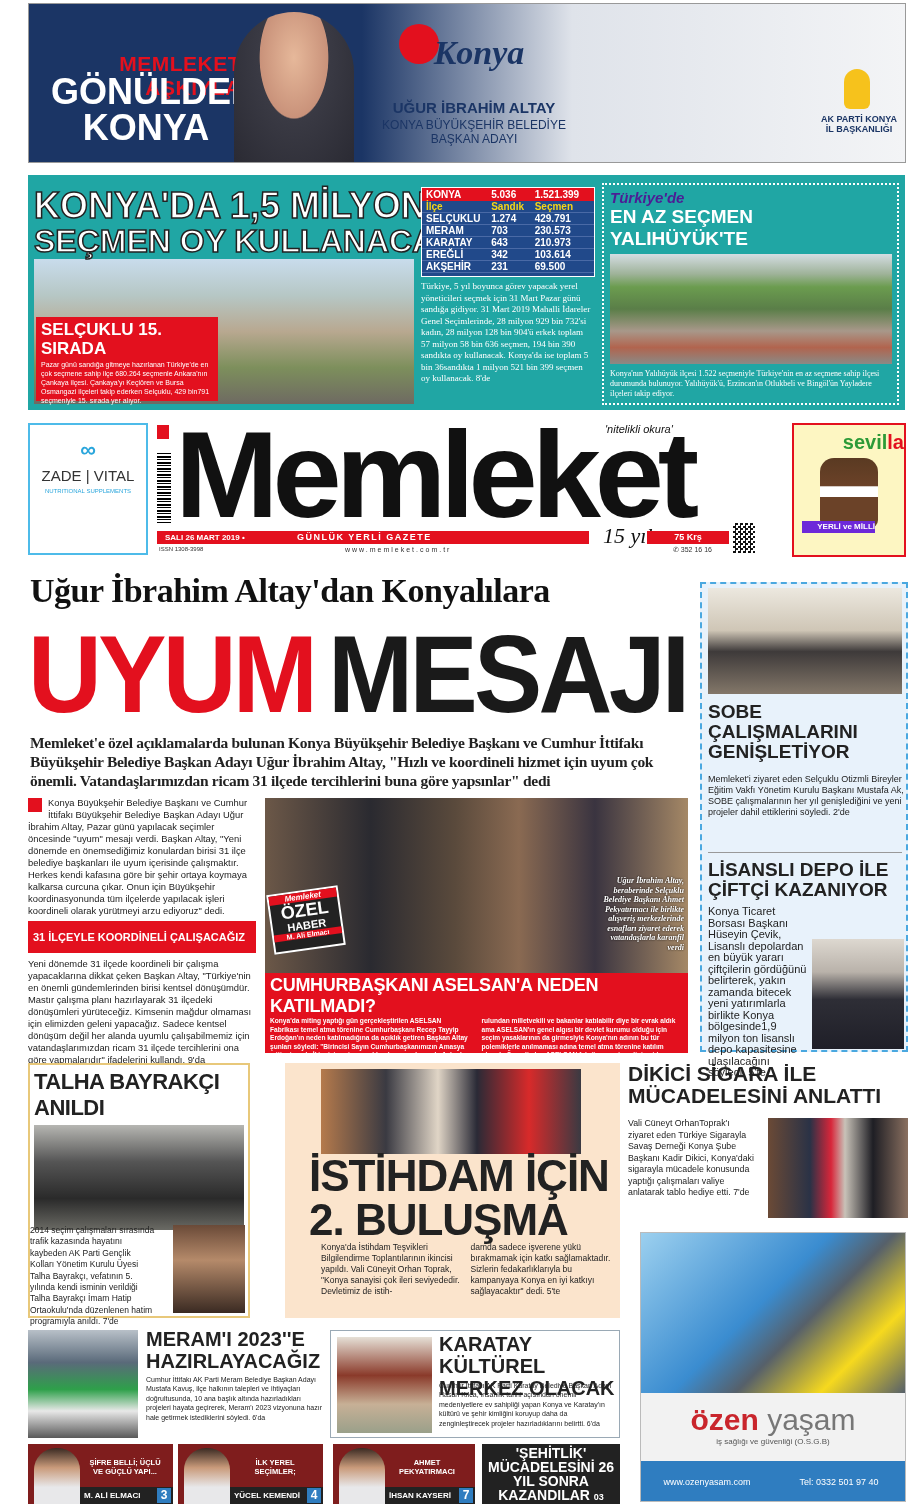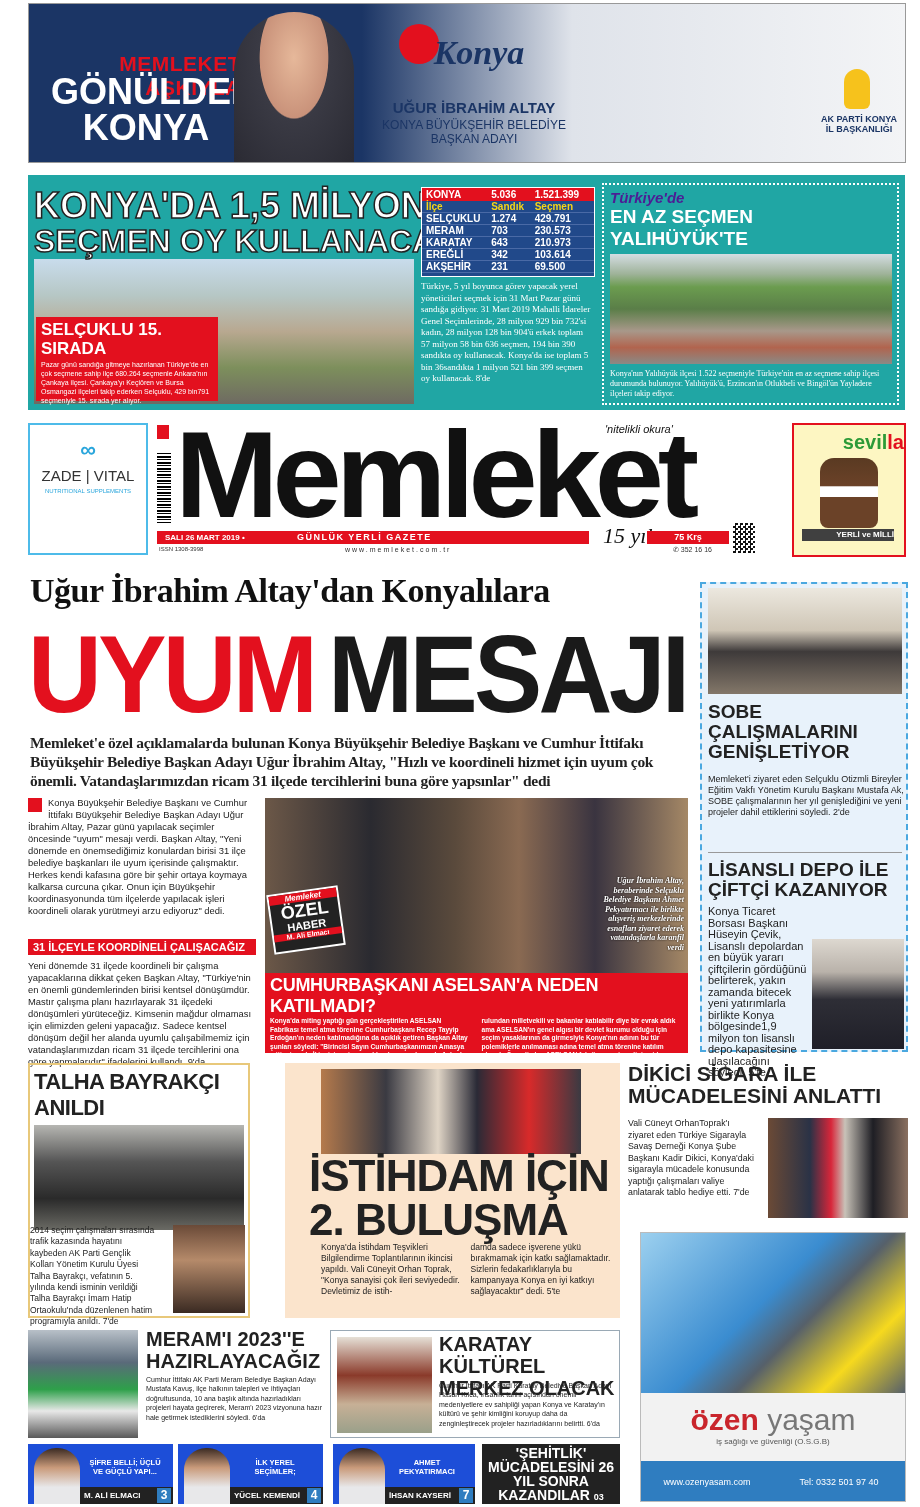--- a/index.html
+++ b/index.html
@@ -51,29 +51,29 @@
 #mast .issn{left:4px;top:123px;font:6px "Liberation Sans",sans-serif;color:#333}
 #mast .www{left:190px;top:123px;font:7px "Liberation Sans",sans-serif;color:#333;letter-spacing:2px}
 #mast .yil{left:448px;top:100px;font:italic 22px "Liberation Serif",serif;color:#111}
 #mast .price{left:492px;top:108px;width:82px;height:13px;background:#e3101e;color:#fff;font:700 9px "Liberation Sans",sans-serif;text-align:center;line-height:13px}
 #mast .qr{left:578px;top:100px;width:22px;height:30px;background:repeating-conic-gradient(#111 0 25%,#fff 0 50%) 0 0/5px 5px}
 #mast .tel{left:518px;top:123px;font:7px "Liberation Sans",sans-serif;color:#333}
 #sevilla{left:792px;top:423px;width:114px;height:134px;background:#fdf6c2;border:2px solid #e3101e;text-align:right}
 #sevilla .b{font:900 20px "Liberation Sans",sans-serif;color:#2c9a37;margin-top:6px}
 #sevilla .b span{color:#e3101e}
 #sevilla .jar{width:58px;height:70px;margin:4px auto 0;border-radius:14px 14px 8px 8px;background:linear-gradient(180deg,#5a3a22 0%,#6b4228 40%,#fff 41%,#fff 55%,#6b4228 56%)}
-#sevilla .y{position:absolute;left:8px;bottom:14px;width:92px;background:#404040;color:#fff;font:700 8px "Liberation Sans",sans-serif;line-height:12px}
+#sevilla .y{position:absolute;left:8px;bottom:22px;width:73px;background:#6d28d9;color:#fff;font:700 8px "Liberation Sans",sans-serif;line-height:12px}
 
 #sub{left:30px;top:572px;font:700 34px "Liberation Serif",serif;color:#111;letter-spacing:-.5px}
 #uyum{left:28px;top:616px;font:900 110px "Liberation Sans",sans-serif;color:#e3101e;letter-spacing:-4px;line-height:115px;transform:scaleX(.93);transform-origin:left}
 #mesaj{left:328px;top:616px;font:900 110px "Liberation Sans",sans-serif;color:#1a1a1a;letter-spacing:-4px;line-height:115px;transform:scaleX(.93);transform-origin:left}
 #lede{left:30px;top:733px;width:665px;font:700 15.5px "Liberation Serif",serif;color:#222;line-height:19px;letter-spacing:-.3px}
 #col1{left:28px;top:797px;width:228px;font:9.4px "Liberation Sans",sans-serif;line-height:12px;color:#222}
 #col1 .rs{float:left;width:14px;height:14px;background:#e3101e;margin:1px 6px 0 0}
-#col1 .sh{background:#e3101e;color:#fff;font:700 11px "Liberation Sans",sans-serif;padding:2px 5px;margin:22px 0 5px}
+#col1 .sh{background:#e3101e;color:#fff;font:700 11px "Liberation Sans",sans-serif;padding:10px 5px;margin:4px 0 5px}
 #photoA{left:265px;top:798px;width:423px;height:175px;background:linear-gradient(90deg,#6c5848 0%,#2a2a30 25%,#5a4a3c 45%,#8a6a52 60%,#3a3440 78%,#a58866 100%)}
 #ozel{left:270px;top:890px;width:72px;height:60px;background:#222;border:2px solid #fff;color:#fff;text-align:center;transform:rotate(-8deg)}
 #ozel .m{font:italic 700 8px "Liberation Sans",sans-serif;background:#e3101e}
 #ozel .o{font:900 18px "Liberation Sans",sans-serif;line-height:18px}
 #ozel .h{font:900 11px "Liberation Sans",sans-serif}
 #ozel .a{font:700 7px "Liberation Sans",sans-serif;background:#e3101e}
 #capA{left:596px;top:876px;width:88px;text-align:right;color:#fff;font:italic 700 8px "Liberation Serif",serif;line-height:9.5px;text-shadow:0 0 2px #000}
 #aselsan{left:265px;top:973px;width:423px;height:80px;background:#e3101e;color:#fff;padding:2px 5px}
 #aselsan .t{font:900 18px "Liberation Sans",sans-serif;letter-spacing:-.3px}
 #aselsan .cols{display:flex;gap:10px;font:700 6.6px "Liberation Sans",sans-serif;line-height:8.6px}
@@ -109,21 +109,21 @@
 #ozen .foot{height:42px;background:#2f7dc0;color:#fff;display:flex;font:9px "Liberation Sans",sans-serif;line-height:42px}
 #ozen .foot div{flex:1;text-align:center}
 #meram{left:28px;top:1330px;width:300px;height:110px}
 #meram .img{position:absolute;left:0;top:0;width:110px;height:108px;background:linear-gradient(180deg,#b8c0c8 0%,#5a6a7a 30%,#2ea04a 55%,#e8e8e8 75%,#595959 100%)}
 #meram .h{position:absolute;left:118px;top:-2px;font:900 20px "Liberation Sans",sans-serif;color:#222;line-height:22px}
 #meram .p{position:absolute;left:118px;top:45px;width:180px;font:7px "Liberation Sans",sans-serif;line-height:9.4px;color:#222}
 #karatay{left:330px;top:1330px;width:290px;height:108px;border:1px solid #9aa9b5;padding:4px}
 #karatay .img{position:absolute;left:6px;top:6px;width:95px;height:96px;background:linear-gradient(180deg,#e6e0d6 0%,#8a3a2a 40%,#c7b096 70%,#9aa08a 100%)}
 #karatay .h{position:absolute;left:108px;top:2px;font:900 20px "Liberation Sans",sans-serif;color:#222;line-height:22px}
 #karatay .p{position:absolute;left:108px;top:50px;width:178px;font:7px "Liberation Sans",sans-serif;line-height:9.4px;color:#222}
-.col{position:absolute;top:1444px;width:145px;height:60px;background:#1d4ed8;overflow:hidden}
+.col{position:absolute;top:1444px;width:145px;height:60px;background:#7f1d1d;overflow:hidden}
 .col .pic{position:absolute;left:6px;top:4px;width:46px;height:56px;border-radius:22px 22px 0 0;background:linear-gradient(180deg,#3a2a22 0%,#c99a7a 35%,#e8e8ea 70%)}
 .col .tt{position:absolute;right:8px;top:14px;width:80px;text-align:center;color:#fff;font:700 7.5px "Liberation Sans",sans-serif;line-height:9px}
 .col .nm{position:absolute;left:52px;bottom:0;width:93px;height:17px;background:#222;color:#fff;font:700 8px "Liberation Sans",sans-serif;line-height:17px;padding-left:4px}
 .col .num{position:absolute;right:2px;bottom:1px;width:14px;height:15px;background:#2f7dc0;color:#fff;font:900 12px "Liberation Sans",sans-serif;text-align:center;line-height:15px}
 #sehit{left:428px;top:1444px;width:192px;height:60px;background:#222;color:#fff;text-align:center;font:900 14px "Liberation Sans",sans-serif;line-height:14px;padding-top:2px}
 #sehit .pg{font-size:9px}
 </style>
 </head>
 <body>
 

